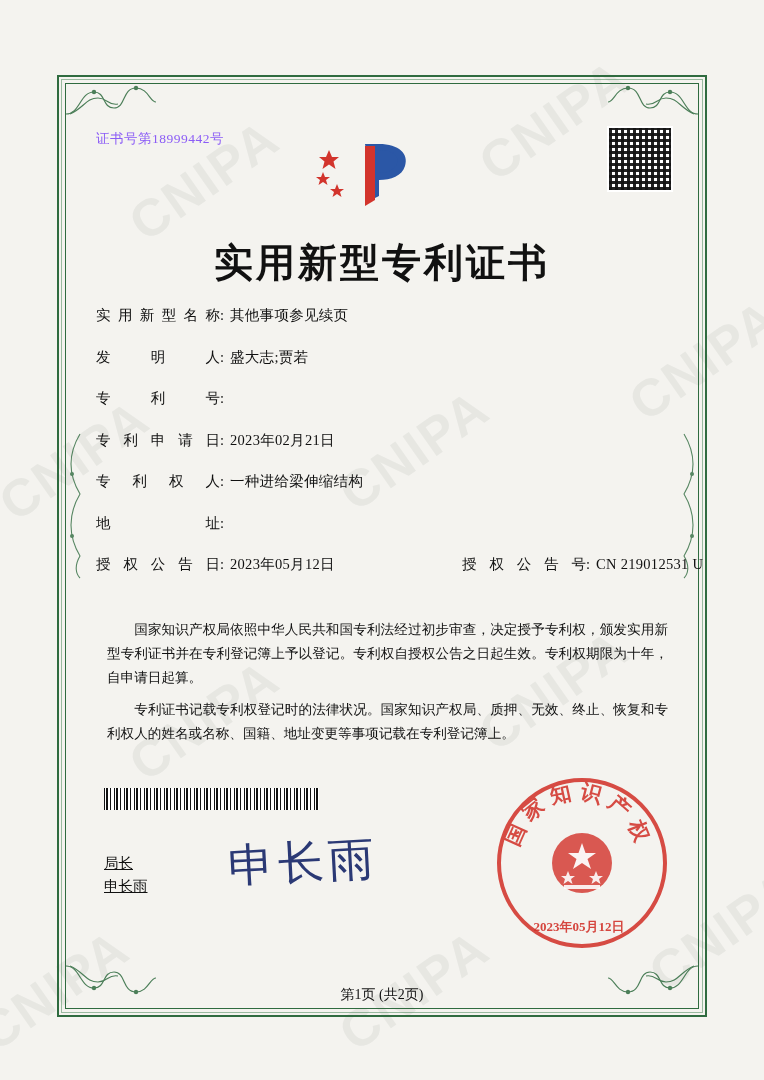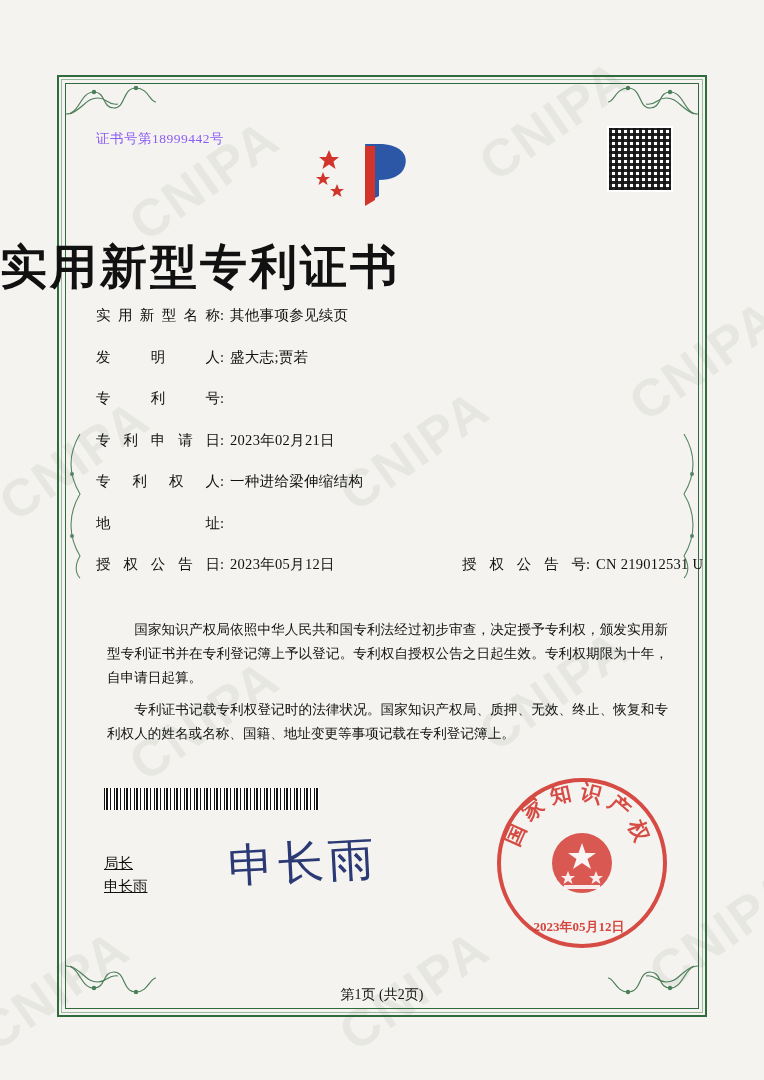--- a/index.html
+++ b/index.html
@@ -103,22 +103,22 @@
   .logo {
     position: absolute;
     left: 50%; top: 136px;
     transform: translateX(-50%);
     width: 150px; height: 72px;
   }
   .title {
     position: absolute;
     left: 0; right: 0;
     top: 236px;
-    text-align: left;
-    font-size: 47px;
+    text-align: center;
+    font-size: 39px;
     font-weight: bold;
     letter-spacing: 3px;
     color: #111;
     font-family: "DejaVu Serif", serif;
   }
   .fields {
     position: absolute;
     left: 96px; top: 306px;
     width: 570px;
   }

